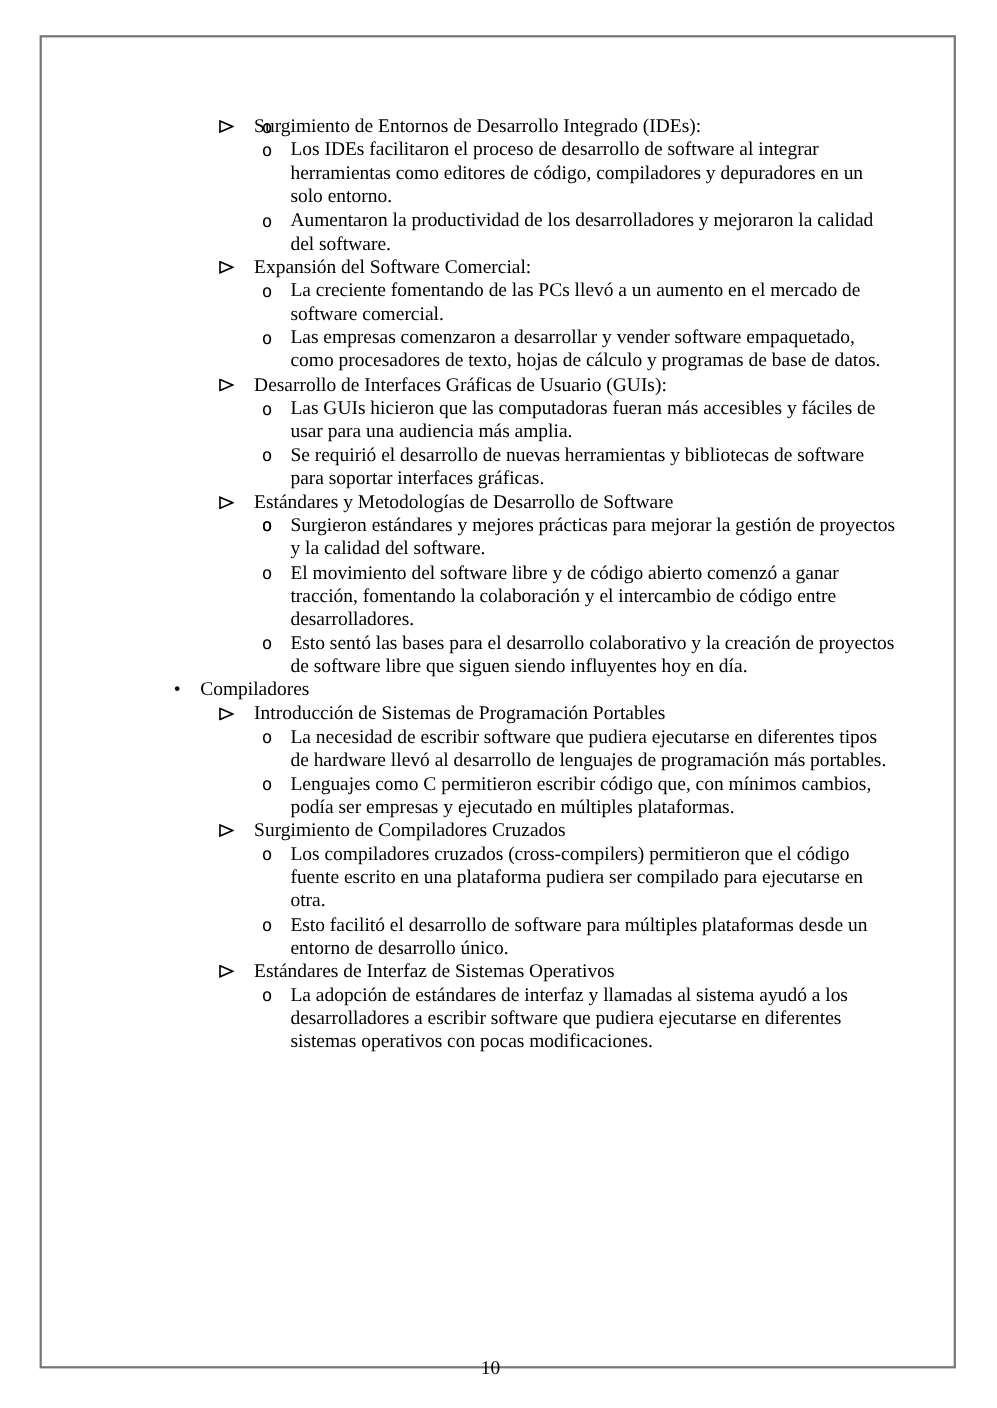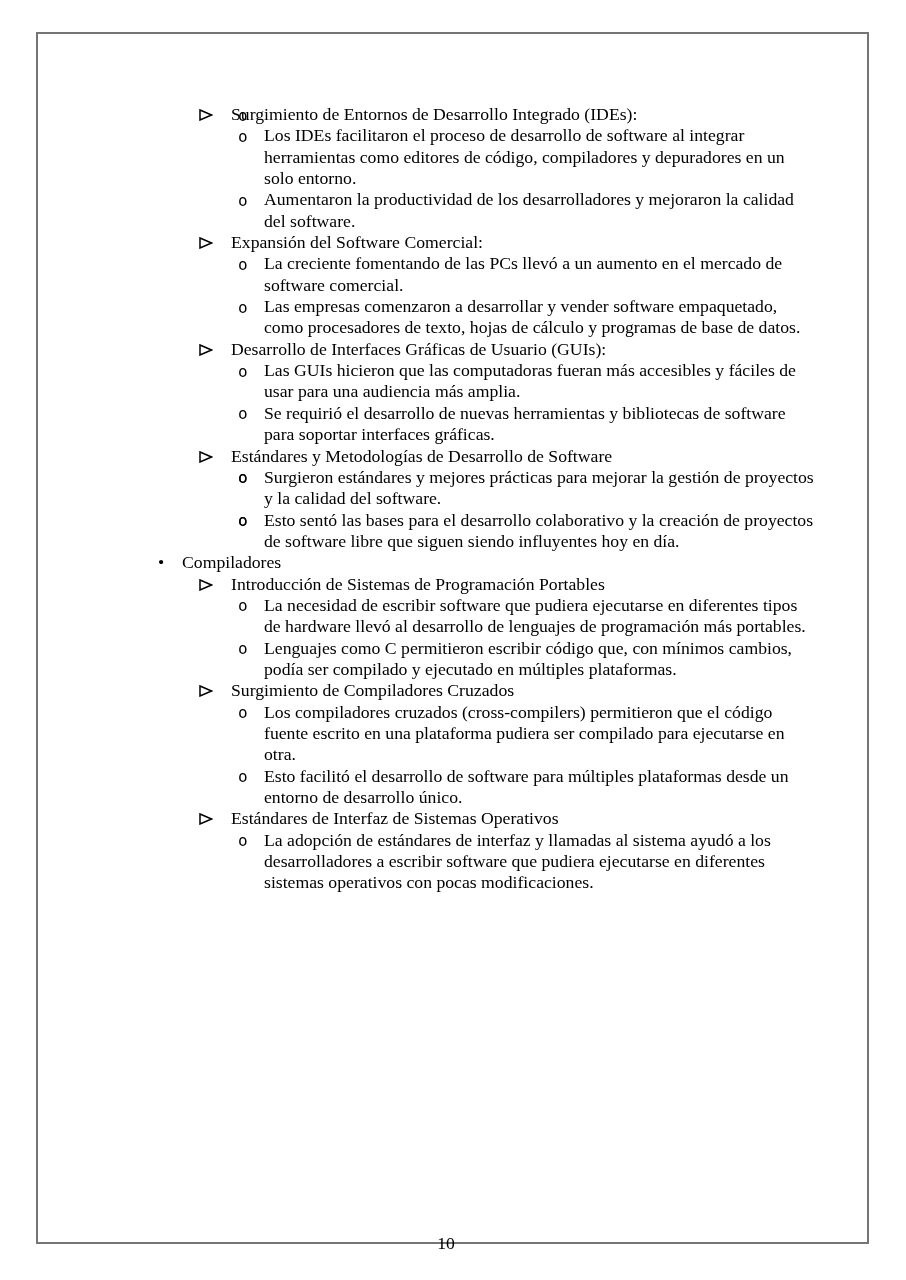--- a/index.html
+++ b/index.html
@@ -103,30 +103,30 @@
         </span><span>Desarrollo de Interfaces Gráficas de Usuario (GUIs):</span></div>
       <div class="li l3"><span class="bullet">o</span><span>Las GUIs hicieron que las computadoras fueran más accesibles y fáciles de usar para una audiencia más amplia.</span></div>
       <div class="li l3"><span class="bullet">o</span><span>Se requirió el desarrollo de nuevas herramientas y bibliotecas de software para soportar interfaces gráficas.</span></div>
       <div class="li l2"><span class="bullet">
           <svg width="14" height="12" viewBox="0 0 14 12">
             <path d="M1 1 L12.5 6 L1 11 Z" fill="#ffffff" stroke="#000000" stroke-width="1.5" stroke-linejoin="miter"></path>
           </svg>
         </span><span>Estándares y Metodologías de Desarrollo de Software</span></div>
       <div class="li l3"><span class="bullet">o</span></div>
       <div class="li l3"><span class="bullet">o</span><span>Surgieron estándares y mejores prácticas para mejorar la gestión de proyectos y la calidad del software.</span></div>
-      <div class="li l3"><span class="bullet">o</span></div>
+      <div class="li l3"><span class="bullet">o</span><span>El movimiento del software libre y de código abierto comenzó a ganar tracción, fomentando la colaboración y el intercambio de código entre desarrolladores.</span></div>
       <div class="li l3"><span class="bullet">o</span><span>Esto sentó las bases para el desarrollo colaborativo y la creación de proyectos de software libre que siguen siendo influyentes hoy en día.</span></div>
       <div class="li l1"><span class="bullet">•</span><span>Compiladores</span></div>
       <div class="li l2"><span class="bullet">
           <svg width="14" height="12" viewBox="0 0 14 12">
             <path d="M1 1 L12.5 6 L1 11 Z" fill="#ffffff" stroke="#000000" stroke-width="1.5" stroke-linejoin="miter"></path>
           </svg>
         </span><span>Introducción de Sistemas de Programación Portables</span></div>
       <div class="li l3"><span class="bullet">o</span><span>La necesidad de escribir software que pudiera ejecutarse en diferentes tipos de hardware llevó al desarrollo de lenguajes de programación más portables.</span></div>
-      <div class="li l3"><span class="bullet">o</span><span>Lenguajes como C permitieron escribir código que, con mínimos cambios, podía ser compilado y ejecutado en múltiples plataformas.</span></div>
+      <div class="li l3"><span class="bullet">o</span><span>Lenguajes como C permitieron escribir código que, con mínimos cambios, podía ser empresas y ejecutado en múltiples plataformas.</span></div>
       <div class="li l2"><span class="bullet">
           <svg width="14" height="12" viewBox="0 0 14 12">
             <path d="M1 1 L12.5 6 L1 11 Z" fill="#ffffff" stroke="#000000" stroke-width="1.5" stroke-linejoin="miter"></path>
           </svg>
         </span><span>Surgimiento de Compiladores Cruzados</span></div>
       <div class="li l3"><span class="bullet">o</span><span>Los compiladores cruzados (cross-compilers) permitieron que el código fuente escrito en una plataforma pudiera ser compilado para ejecutarse en otra.</span></div>
       <div class="li l3"><span class="bullet">o</span><span>Esto facilitó el desarrollo de software para múltiples plataformas desde un entorno de desarrollo único.</span></div>
       <div class="li l2"><span class="bullet">
           <svg width="14" height="12" viewBox="0 0 14 12">
             <path d="M1 1 L12.5 6 L1 11 Z" fill="#ffffff" stroke="#000000" stroke-width="1.5" stroke-linejoin="miter"></path>

